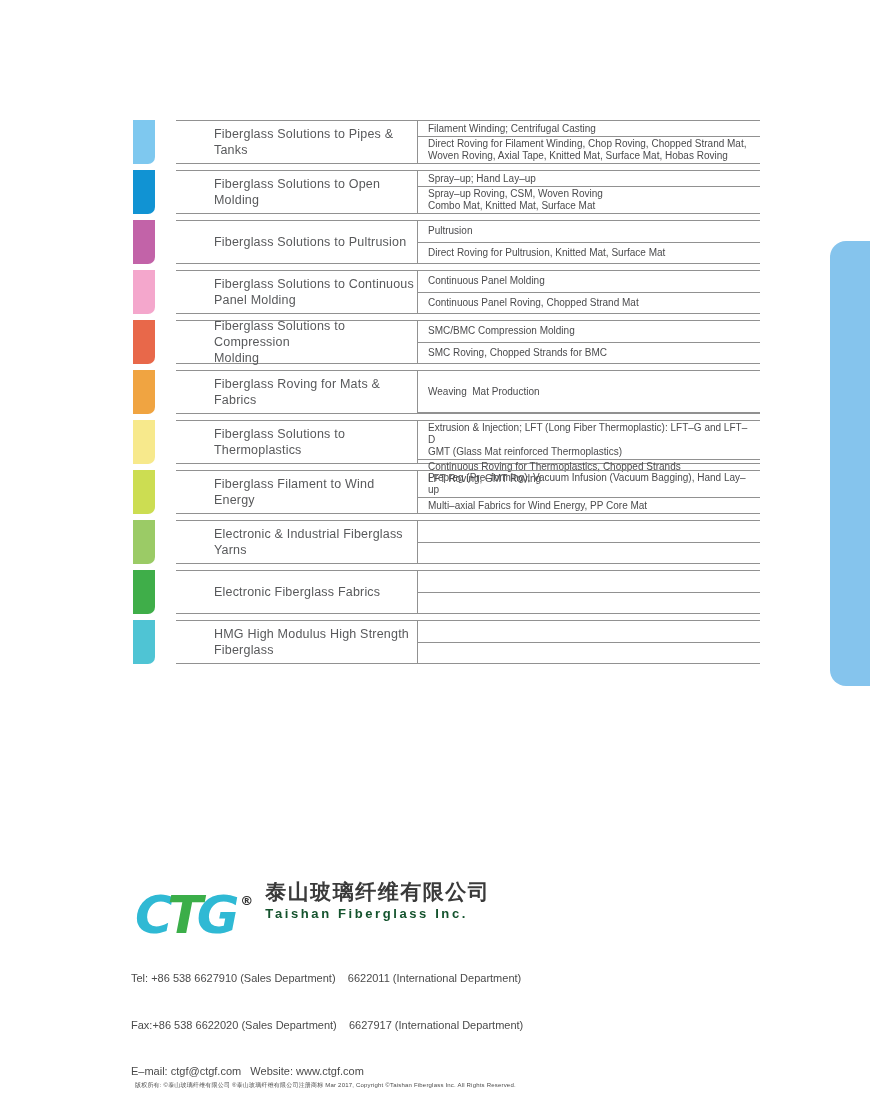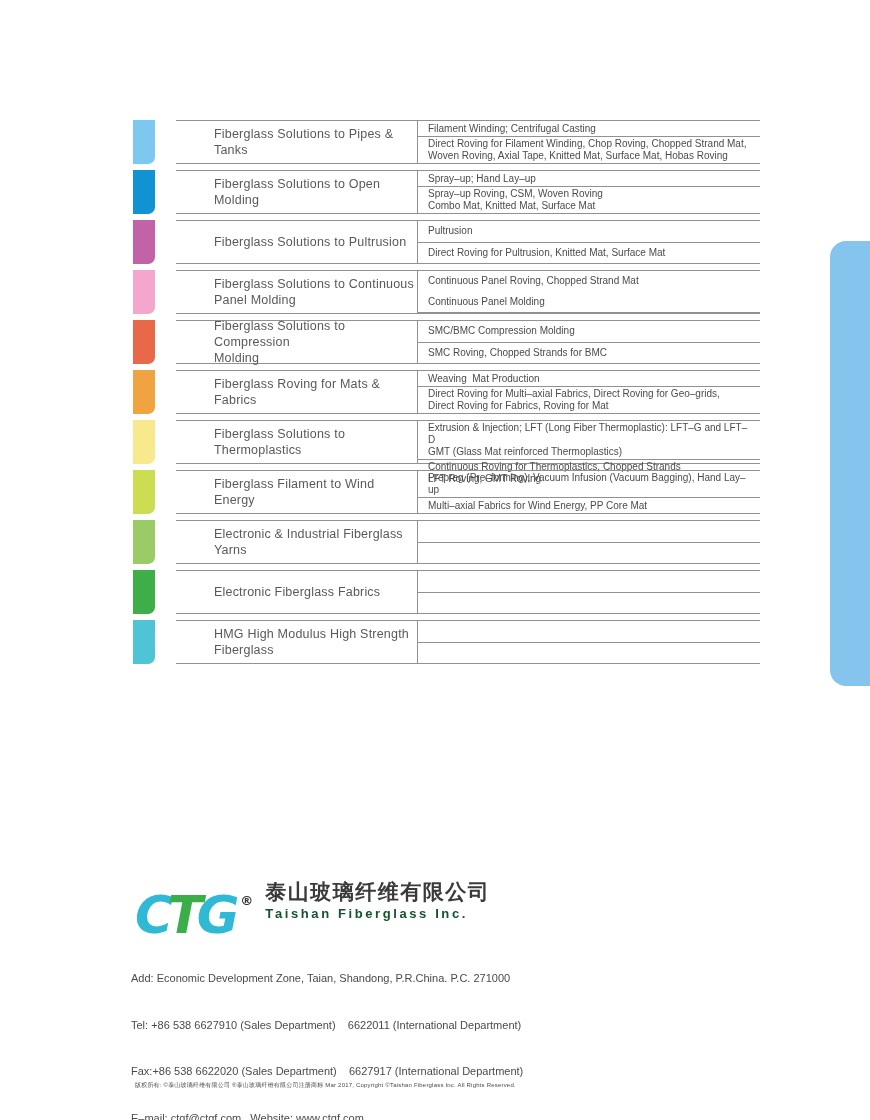--- a/index.html
+++ b/index.html
@@ -105,25 +105,25 @@
         </div>
       </div>
       <div class="trow">
         <div class="tab" style="background: rgb(244, 167, 204);"></div>
         <div class="trow-content">
           <div class="cat-cell">
             <span class="cat-label">Fiberglass Solutions to Continuous
 Panel Molding</span>
           </div>
           <div class="prod-col">
+            <div class="prod-cell first">
+              <span class="prod-text">Continuous Panel Molding</span>
+            </div>
             <div class="prod-cell">
               <span class="prod-text">Continuous Panel Roving, Chopped Strand Mat</span>
-            </div>
-            <div class="prod-cell first">
-              <span class="prod-text">Continuous Panel Molding</span>
             </div>
           </div>
         </div>
       </div>
       <div class="trow">
         <div class="tab" style="background: rgb(232, 104, 74);"></div>
         <div class="trow-content">
           <div class="cat-cell">
             <span class="cat-label">Fiberglass Solutions to Compression
 Molding</span>
@@ -140,24 +140,20 @@
       </div>
       <div class="trow">
         <div class="tab" style="background: rgb(240, 164, 65);"></div>
         <div class="trow-content">
           <div class="cat-cell">
             <span class="cat-label">Fiberglass Roving for Mats &amp; Fabrics</span>
           </div>
           <div class="prod-col">
             <div class="prod-cell first">
               <span class="prod-text">Weaving  Mat Production</span>
-            </div>
-            <div class="prod-cell">
-              <span class="prod-text">Direct Roving for Multi–axial Fabrics, Direct Roving for Geo–grids,
-Direct Roving for Fabrics, Roving for Mat</span>
             </div>
           </div>
         </div>
       </div>
       <div class="trow">
         <div class="tab" style="background: rgb(247, 233, 140);"></div>
         <div class="trow-content">
           <div class="cat-cell">
             <span class="cat-label">Fiberglass Solutions to Thermoplastics</span>
           </div>
@@ -246,21 +242,20 @@
     <div class="ctg">
       <span style="color: rgb(47, 185, 212);">C</span><span style="color: rgb(59, 174, 73);">T</span><span style="color: rgb(47, 185, 212);">G</span><span class="reg">®</span>
     </div>
     <div class="company">
       <div class="company-cn">泰山玻璃纤维有限公司</div>
       <div class="company-en" style="color: #14532d;">Taishan Fiberglass Inc.</div>
     </div>
   </div>
 
   <div class="contact">
-    <div>Add: Economic Development Zone, Taian, Shandong, P.R.China. P.C. 271000</div>
     <div>Tel: +86 538 6627910 (Sales Department)    6622011 (International Department)</div>
     <div>Fax:+86 538 6622020 (Sales Department)    6627917 (International Department)</div>
     <div>E–mail: ctgf@ctgf.com   Website: www.ctgf.com</div>
   </div>
 
   <div class="copyright">版权所有: ©泰山玻璃纤维有限公司  ®泰山玻璃纤维有限公司注册商标   Mar 2017, Copyright ©Taishan Fiberglass Inc. All Rights Reserved.</div>
 
 </div>
 
 </body></html>

